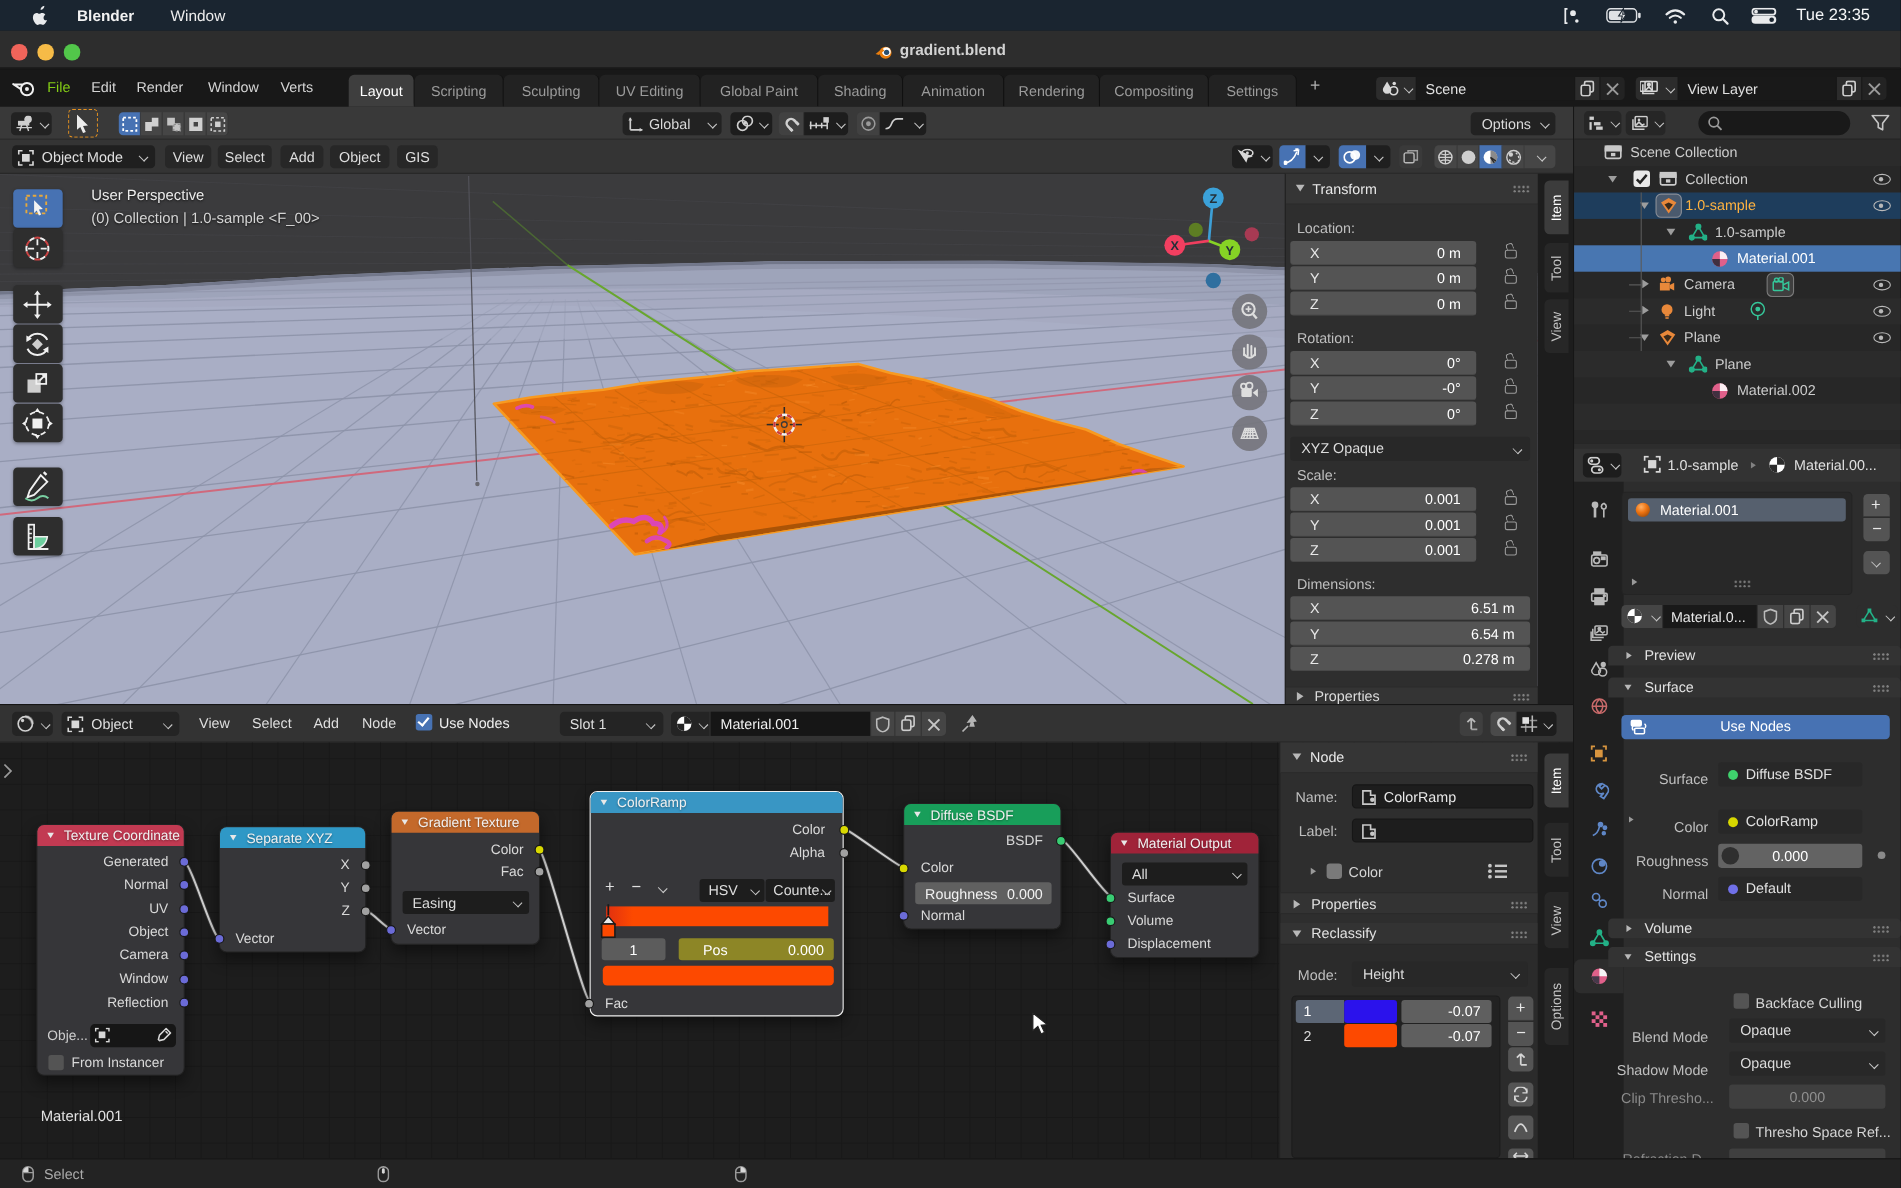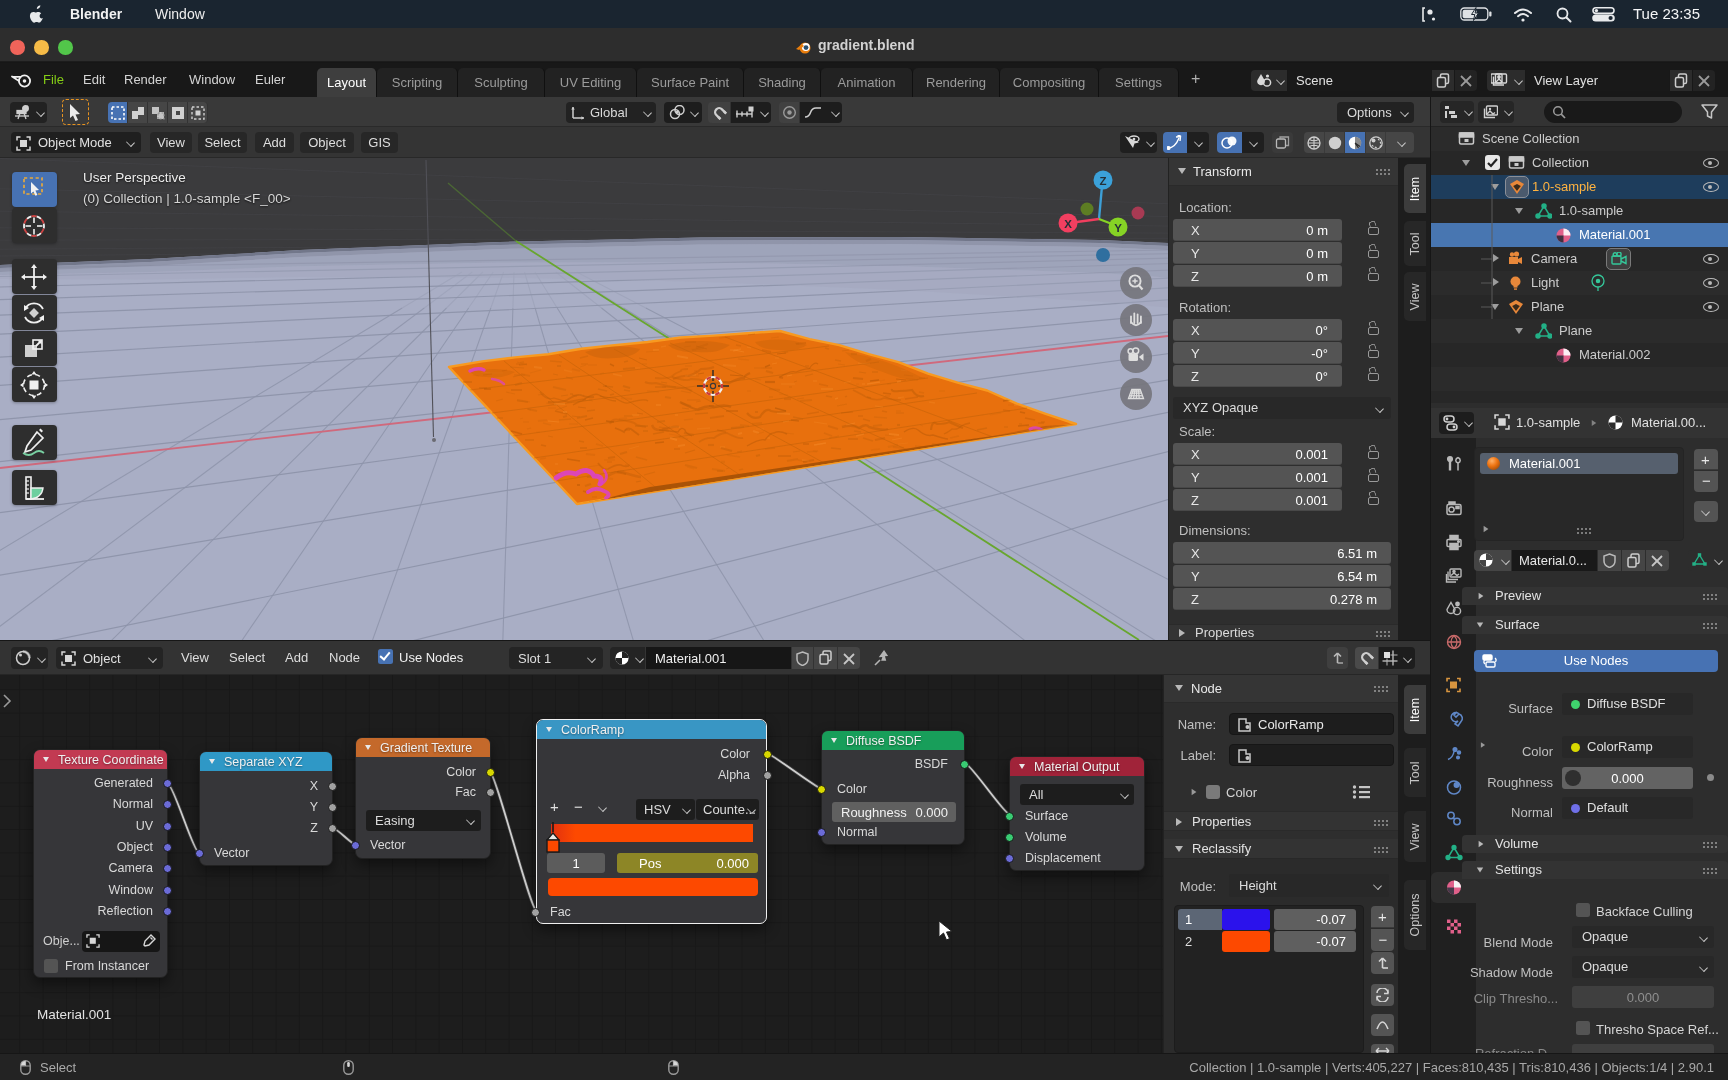--- a/index.html
+++ b/index.html
@@ -97,35 +97,35 @@
 <g fill="none" stroke="#f0f0f0" stroke-width="1.8">
           <circle cx="13.5" cy="10" r="5.6"></circle>
           <circle cx="13.5" cy="10" r="1.8" fill="#f0f0f0" stroke="none"></circle>
           <path d="M8,10 L1,5.5 M1.5,5.8 L9,5.8" stroke-linecap="round"></path>
         </g>
       </svg>
       <span class="abs" style="left:43px;top:9px;color:#84cc16">File</span>
       <span class="abs" style="left:83px;top:9px;color:#d4d4d4">Edit</span>
       <span class="abs" style="left:124px;top:9px;color:#d4d4d4">Render</span>
       <span class="abs" style="left:189px;top:9px;color:#d4d4d4">Window</span>
-      <span class="abs" style="left:255px;top:9px;color:#d4d4d4">Euler</span>
+      <span class="abs" style="left:255px;top:9px;color:#d4d4d4">Verts</span>
       <div class="abs" style="left:317px;top:5px;width:60px;height:29px;background:#3e3e3e;border-radius:5px 5px 0 0;border-right:1px solid #101010">
         <span class="abs" style="left:50%;top:7px;transform:translateX(-50%);color:#ffffff;white-space:nowrap">Layout</span>
       </div>
       <div class="abs" style="left:377px;top:5px;width:81px;height:29px;background:#222222;border-radius:5px 5px 0 0;border-right:1px solid #101010">
         <span class="abs" style="left:50%;top:7px;transform:translateX(-50%);color:#9b9b9b;white-space:nowrap">Scripting</span>
       </div>
       <div class="abs" style="left:458px;top:5px;width:87px;height:29px;background:#222222;border-radius:5px 5px 0 0;border-right:1px solid #101010">
         <span class="abs" style="left:50%;top:7px;transform:translateX(-50%);color:#9b9b9b;white-space:nowrap">Sculpting</span>
       </div>
       <div class="abs" style="left:545px;top:5px;width:92px;height:29px;background:#222222;border-radius:5px 5px 0 0;border-right:1px solid #101010">
         <span class="abs" style="left:50%;top:7px;transform:translateX(-50%);color:#9b9b9b;white-space:nowrap">UV Editing</span>
       </div>
       <div class="abs" style="left:637px;top:5px;width:107px;height:29px;background:#222222;border-radius:5px 5px 0 0;border-right:1px solid #101010">
-        <span class="abs" style="left:50%;top:7px;transform:translateX(-50%);color:#9b9b9b;white-space:nowrap">Surface Paint</span>
+        <span class="abs" style="left:50%;top:7px;transform:translateX(-50%);color:#9b9b9b;white-space:nowrap">Global Paint</span>
       </div>
       <div class="abs" style="left:744px;top:5px;width:77px;height:29px;background:#222222;border-radius:5px 5px 0 0;border-right:1px solid #101010">
         <span class="abs" style="left:50%;top:7px;transform:translateX(-50%);color:#9b9b9b;white-space:nowrap">Shading</span>
       </div>
       <div class="abs" style="left:821px;top:5px;width:92px;height:29px;background:#222222;border-radius:5px 5px 0 0;border-right:1px solid #101010">
         <span class="abs" style="left:50%;top:7px;transform:translateX(-50%);color:#9b9b9b;white-space:nowrap">Animation</span>
       </div>
       <div class="abs" style="left:913px;top:5px;width:87px;height:29px;background:#222222;border-radius:5px 5px 0 0;border-right:1px solid #101010">
         <span class="abs" style="left:50%;top:7px;transform:translateX(-50%);color:#9b9b9b;white-space:nowrap">Rendering</span>
       </div>
@@ -1877,14 +1877,13 @@
 <span class="abs" style="left:40px;top:6px;color:#aaaaaa">Select</span>
 <svg class="abs" style="left:343px;top:6px" width="11" height="15" viewBox="0 0 11 15">
         <rect x="0.8" y="0.8" width="9.4" height="13.4" rx="4.5" fill="none" stroke="#9a9a9a" stroke-width="1.4"></rect>
         <rect x="4.2" y="2" width="2.6" height="5" rx="1.3" fill="#d8d8d8"></rect>
       </svg>
 <svg class="abs" style="left:668px;top:6px" width="11" height="15" viewBox="0 0 11 15">
         <rect x="0.8" y="0.8" width="9.4" height="13.4" rx="4.5" fill="none" stroke="#9a9a9a" stroke-width="1.4"></rect>
         <path d="M1,6 L10,6 M5.5,1 L5.5,6" stroke="#9a9a9a" stroke-width="1.2"></path>
         <path d="M10,5.5 A4.5,4.5 0 0 0 5.5,1 L5.5,5.5 Z" fill="#d8d8d8"></path>
       </svg>
-<span class="abs" style="right:14px;top:6px;color:#a8a8a8">Collection | 1.0-sample | Verts:405,227 | Faces:810,435 | Tris:810,436 | Objects:1/4 | 2.90.1</span>
 </div>
   </div>
 </body></html>

